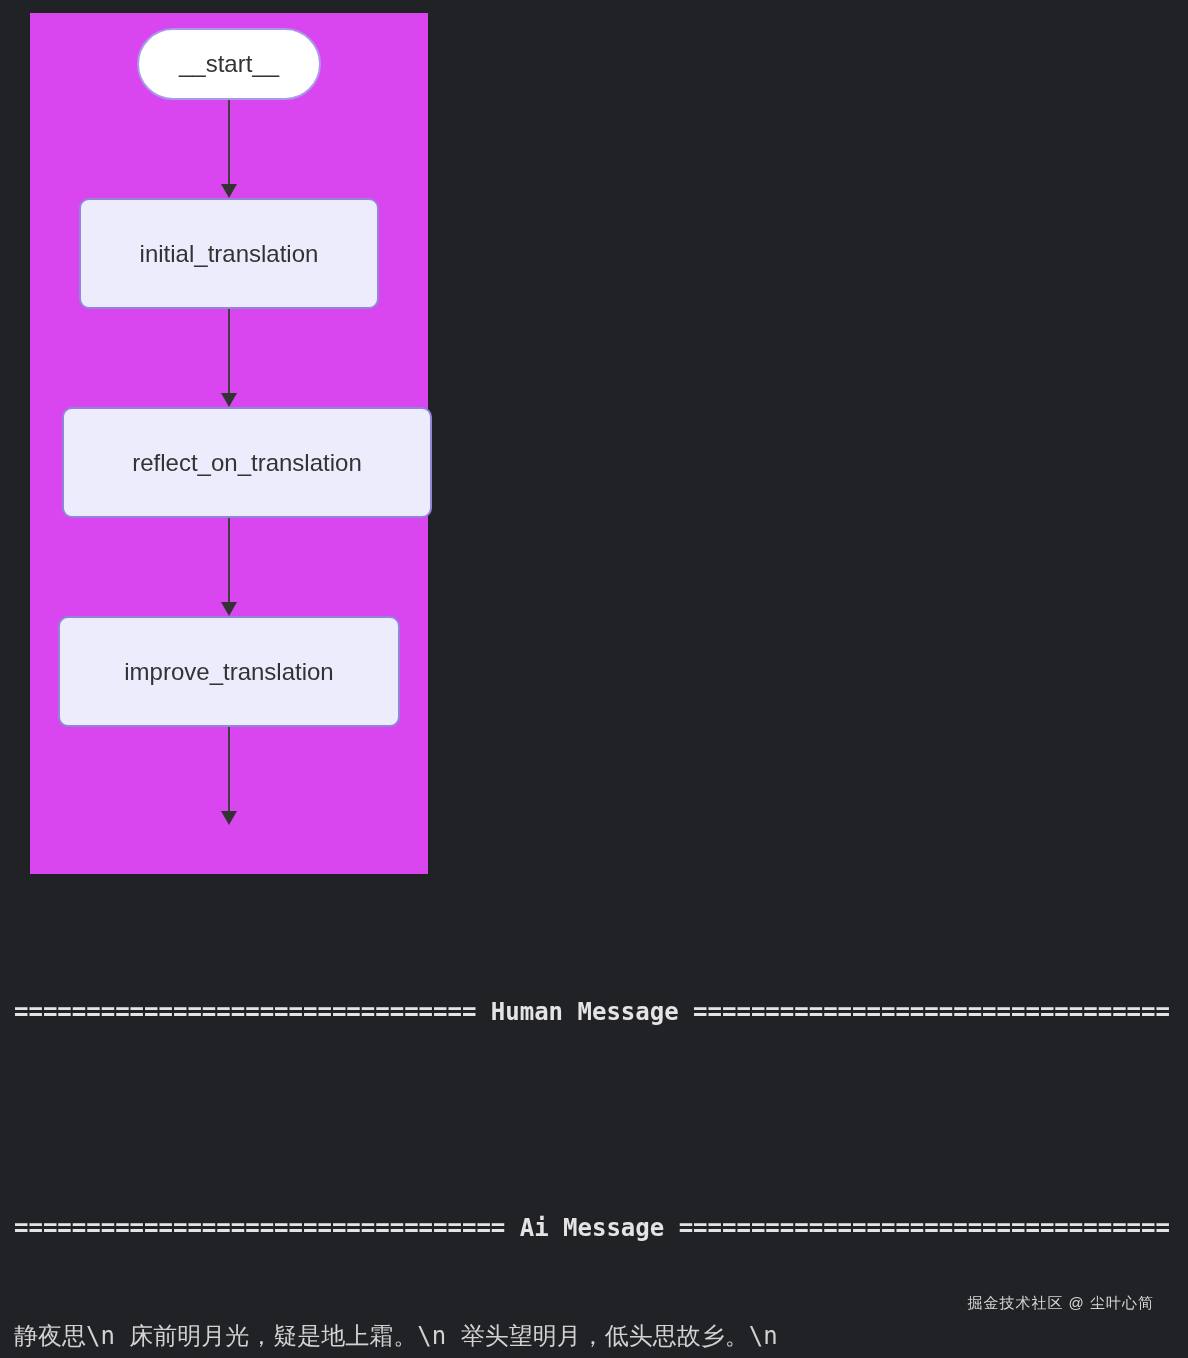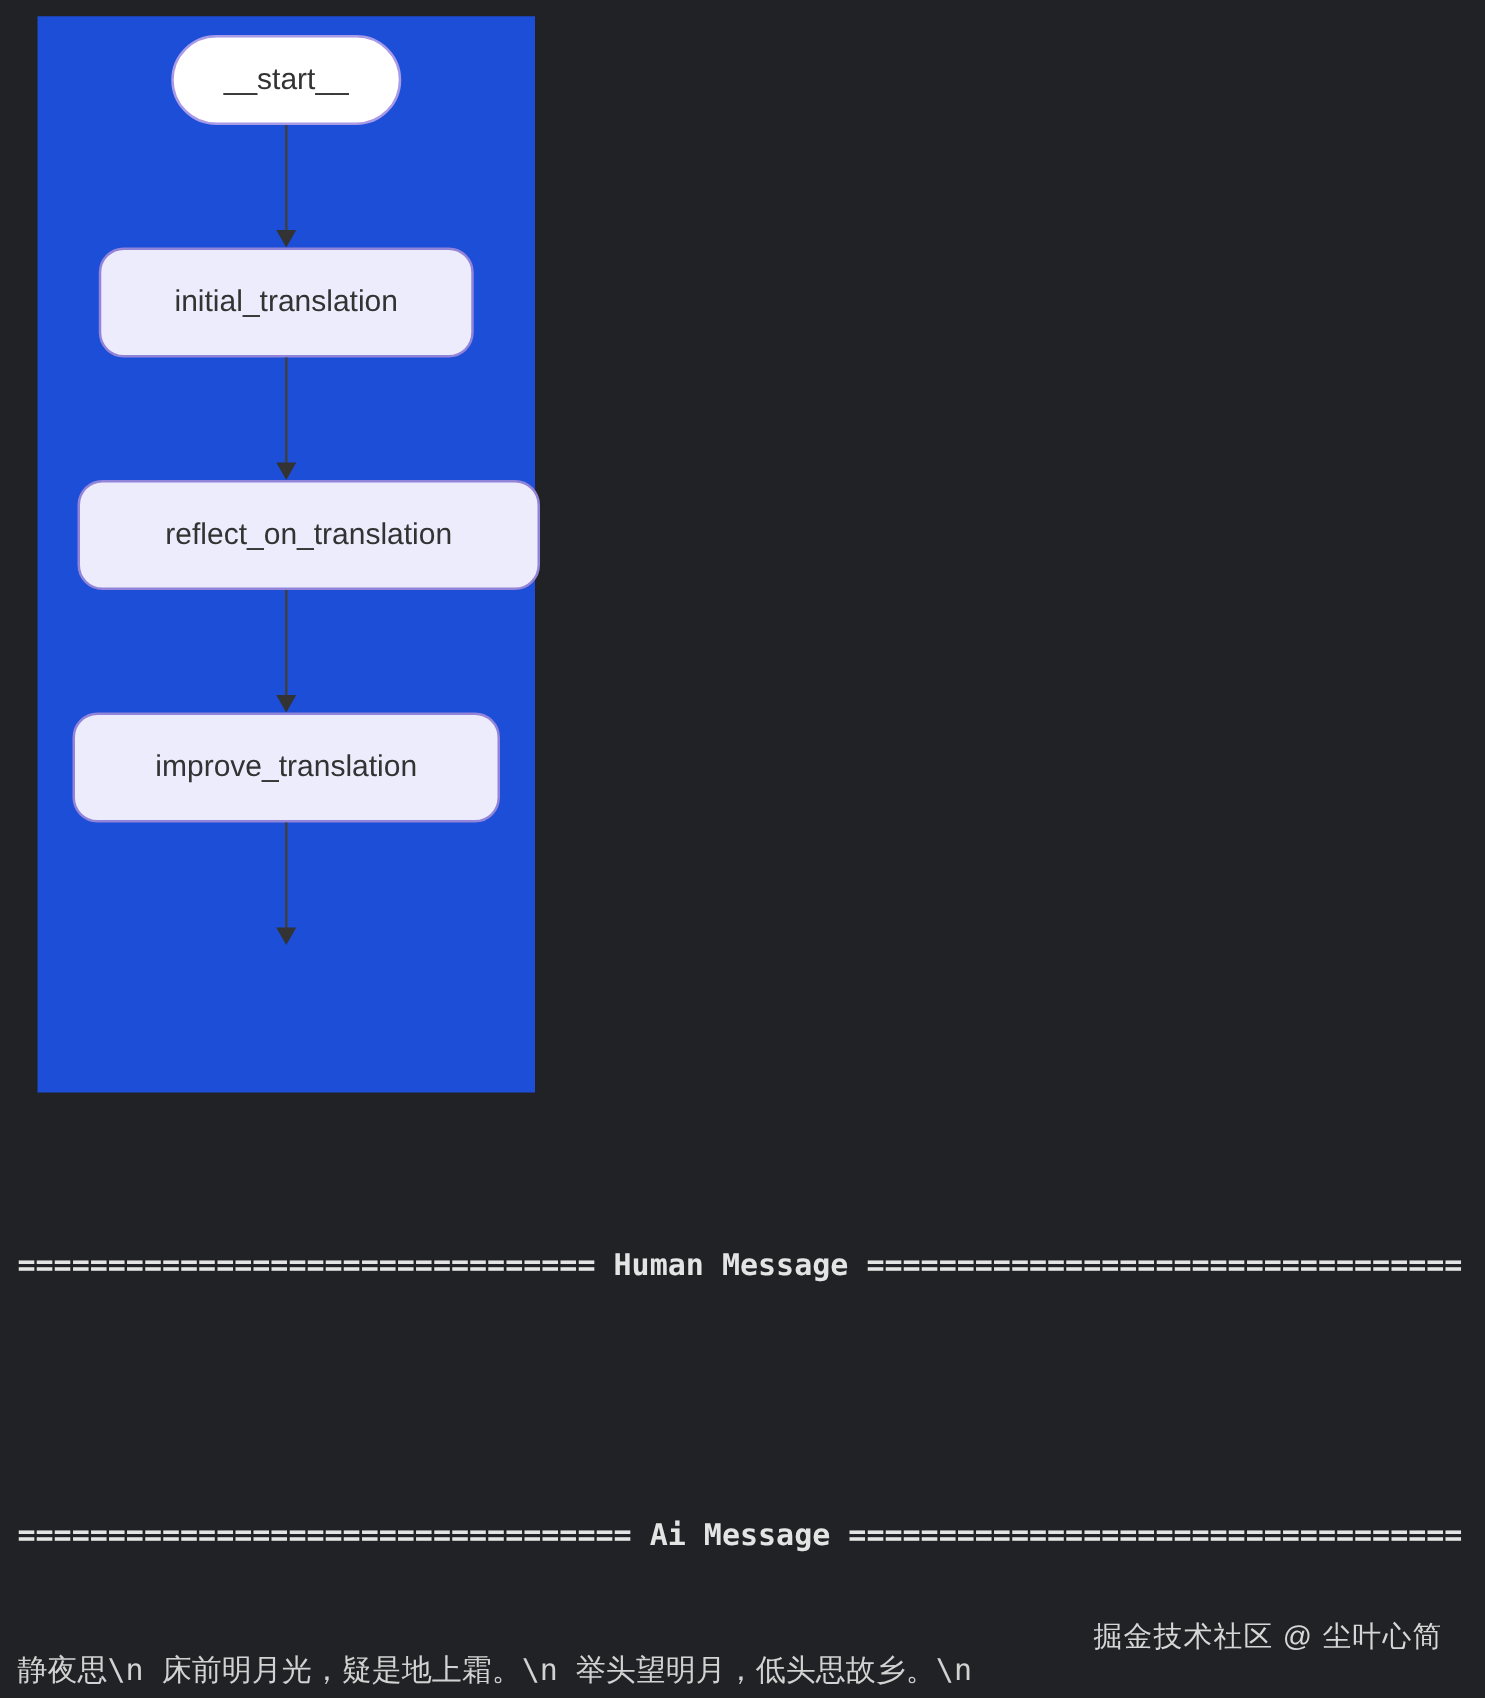--- a/index.html
+++ b/index.html
@@ -9,21 +9,21 @@
     overflow: hidden;
     position: relative;
     font-family: "DejaVu Sans Mono", monospace;
   }
 
   
   .diagram-panel {
     position: absolute;
     left: 30px; top: 13px;
     width: 398px; height: 861px;
-    background: #1d4ed8;
+    background: #d946ef;
     box-sizing: border-box;
     padding-top: 15px;
     display: flex;
     flex-direction: column;
     align-items: center;
   }
   .node {
     flex: none;
     display: flex;
     align-items: center;
@@ -34,22 +34,22 @@
     box-sizing: border-box;
     white-space: nowrap;
   }
   .node-start {
     width: 184px; height: 72px;
     border-radius: 36px;
     background: #ffffff;
     border: 2px solid #a89ae6;
   }
   .node-rect {
-    height: 88px;
-    border-radius: 20px;
+    height: 111px;
+    border-radius: 10px;
     background: #ececfc;
     border: 2px solid #9284d8;
   }
   .node-rect-1 { width: 300px; }
   .node-rect-2 { width: 370px; margin-left: 36px; }
   .node-rect-3 { width: 342px; }
   .node-end {
     width: 174px; height: 71px;
     border-radius: 36px;
     background: #bdb2ee;
@@ -87,21 +87,21 @@
   .t-line.header {
     font-weight: bold;
     color: #e4e4e4;
   }
 
   
   .watermark {
     position: absolute;
     right: 34px; top: 1294px;
     font-family: "Liberation Sans", sans-serif;
-    font-size: 23px;
+    font-size: 15px;
     color: #d6d6d6;
     letter-spacing: 1px;
     white-space: nowrap;
   }
 </style>
 </head>
 <body>
 
 <div class="diagram-panel">
 

